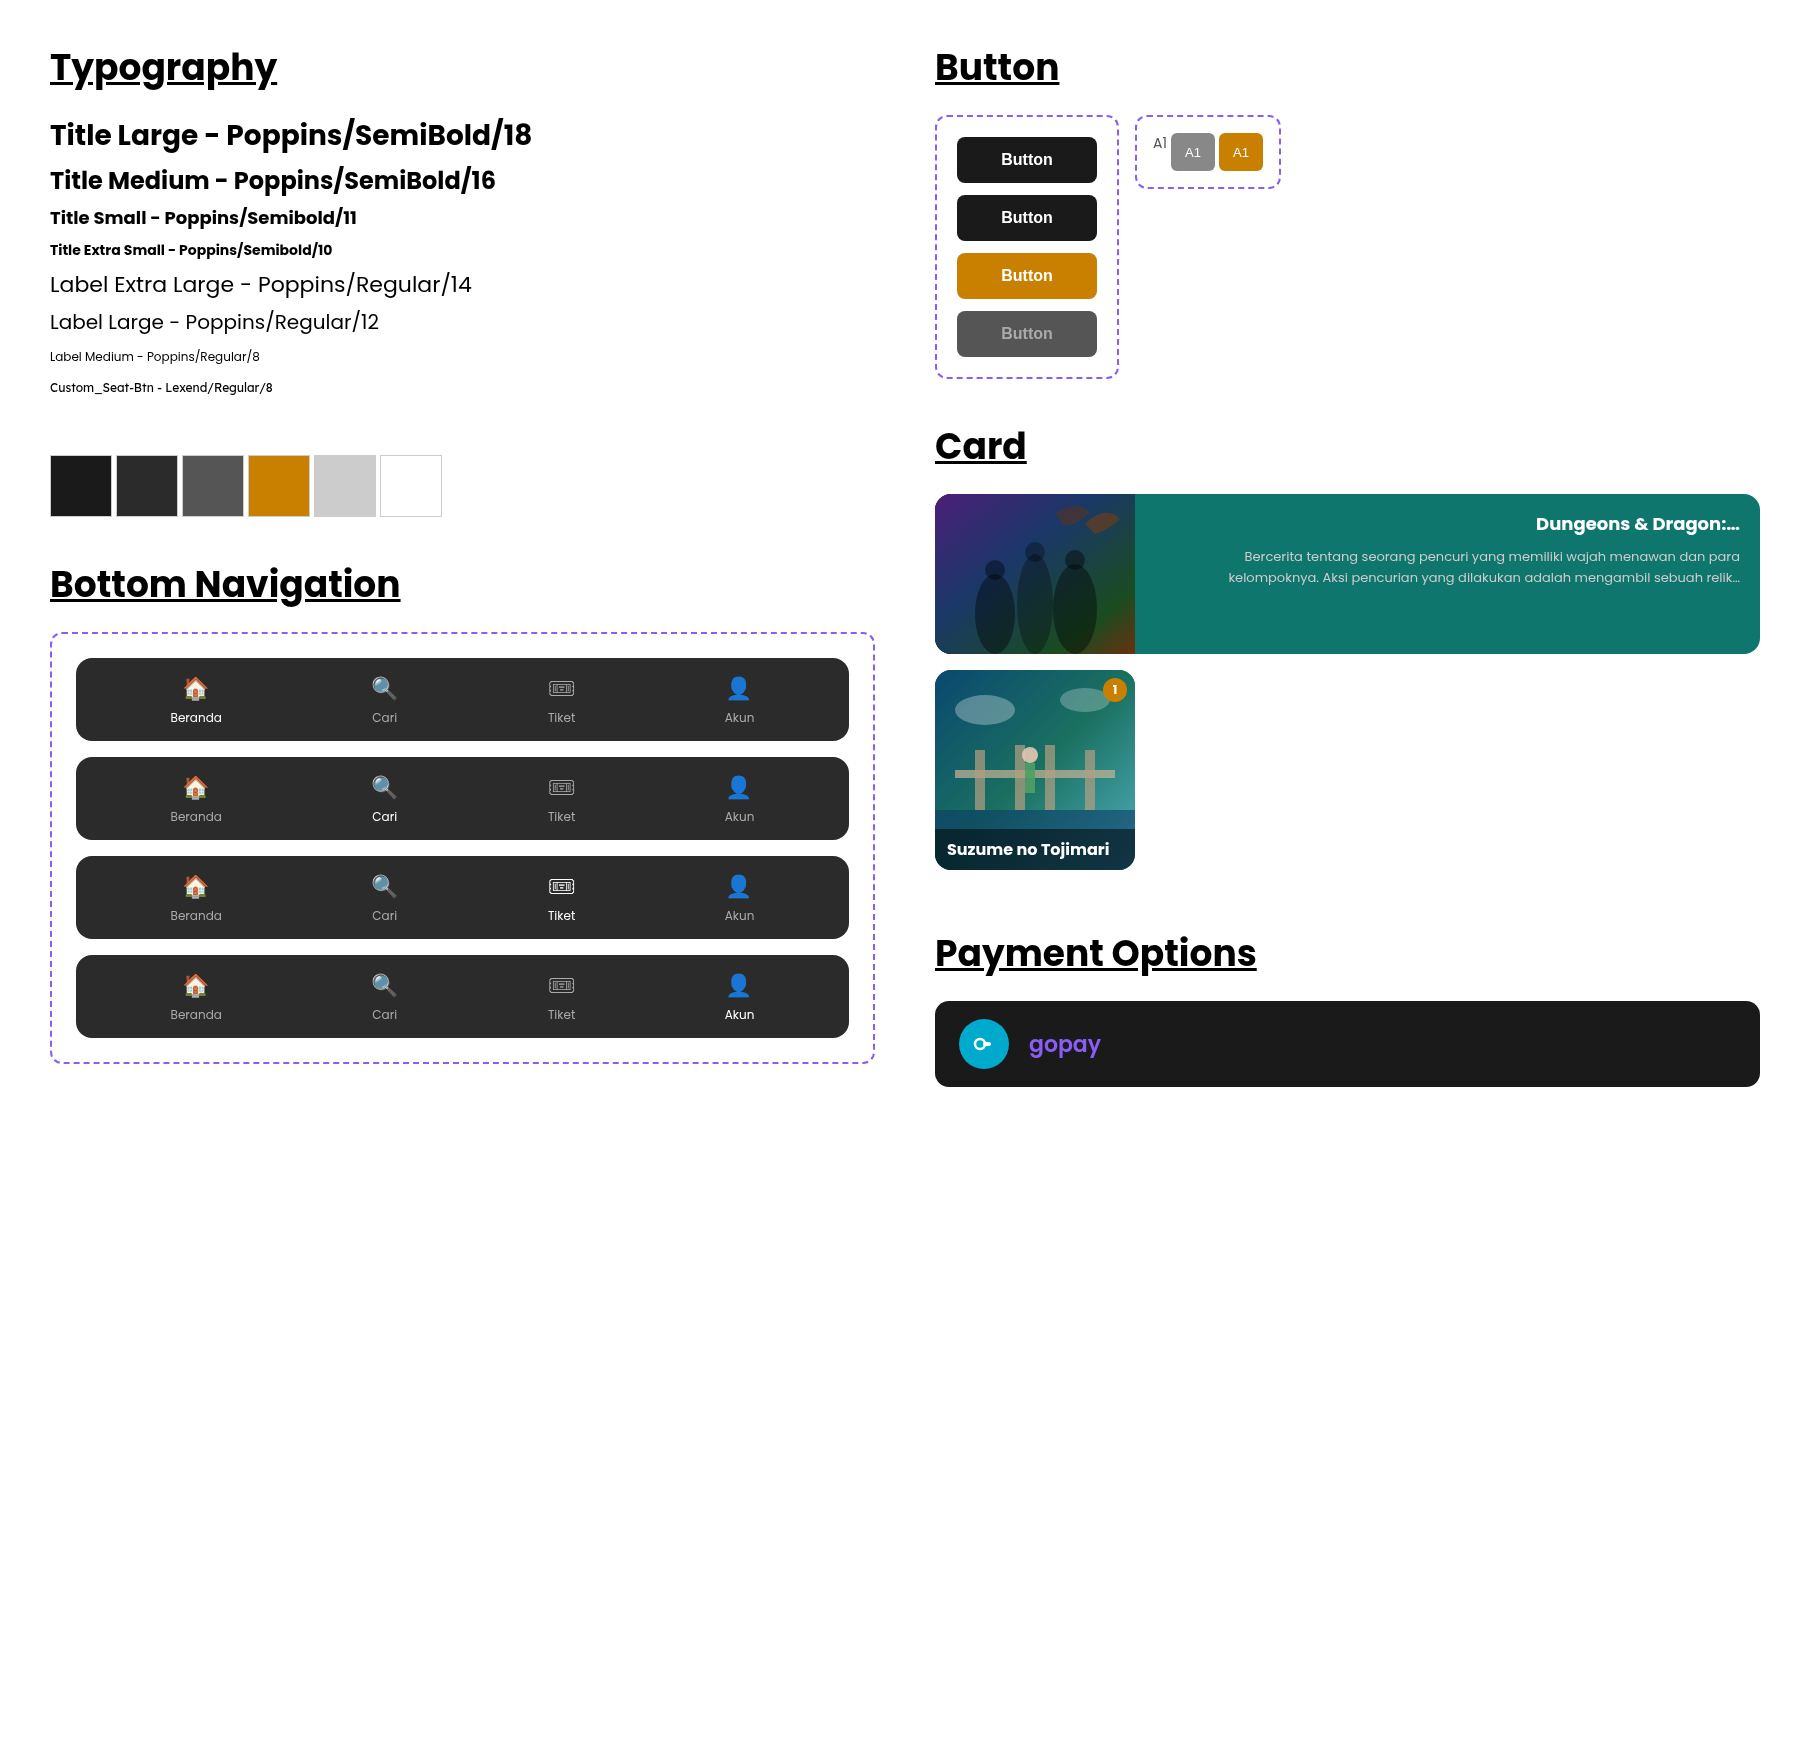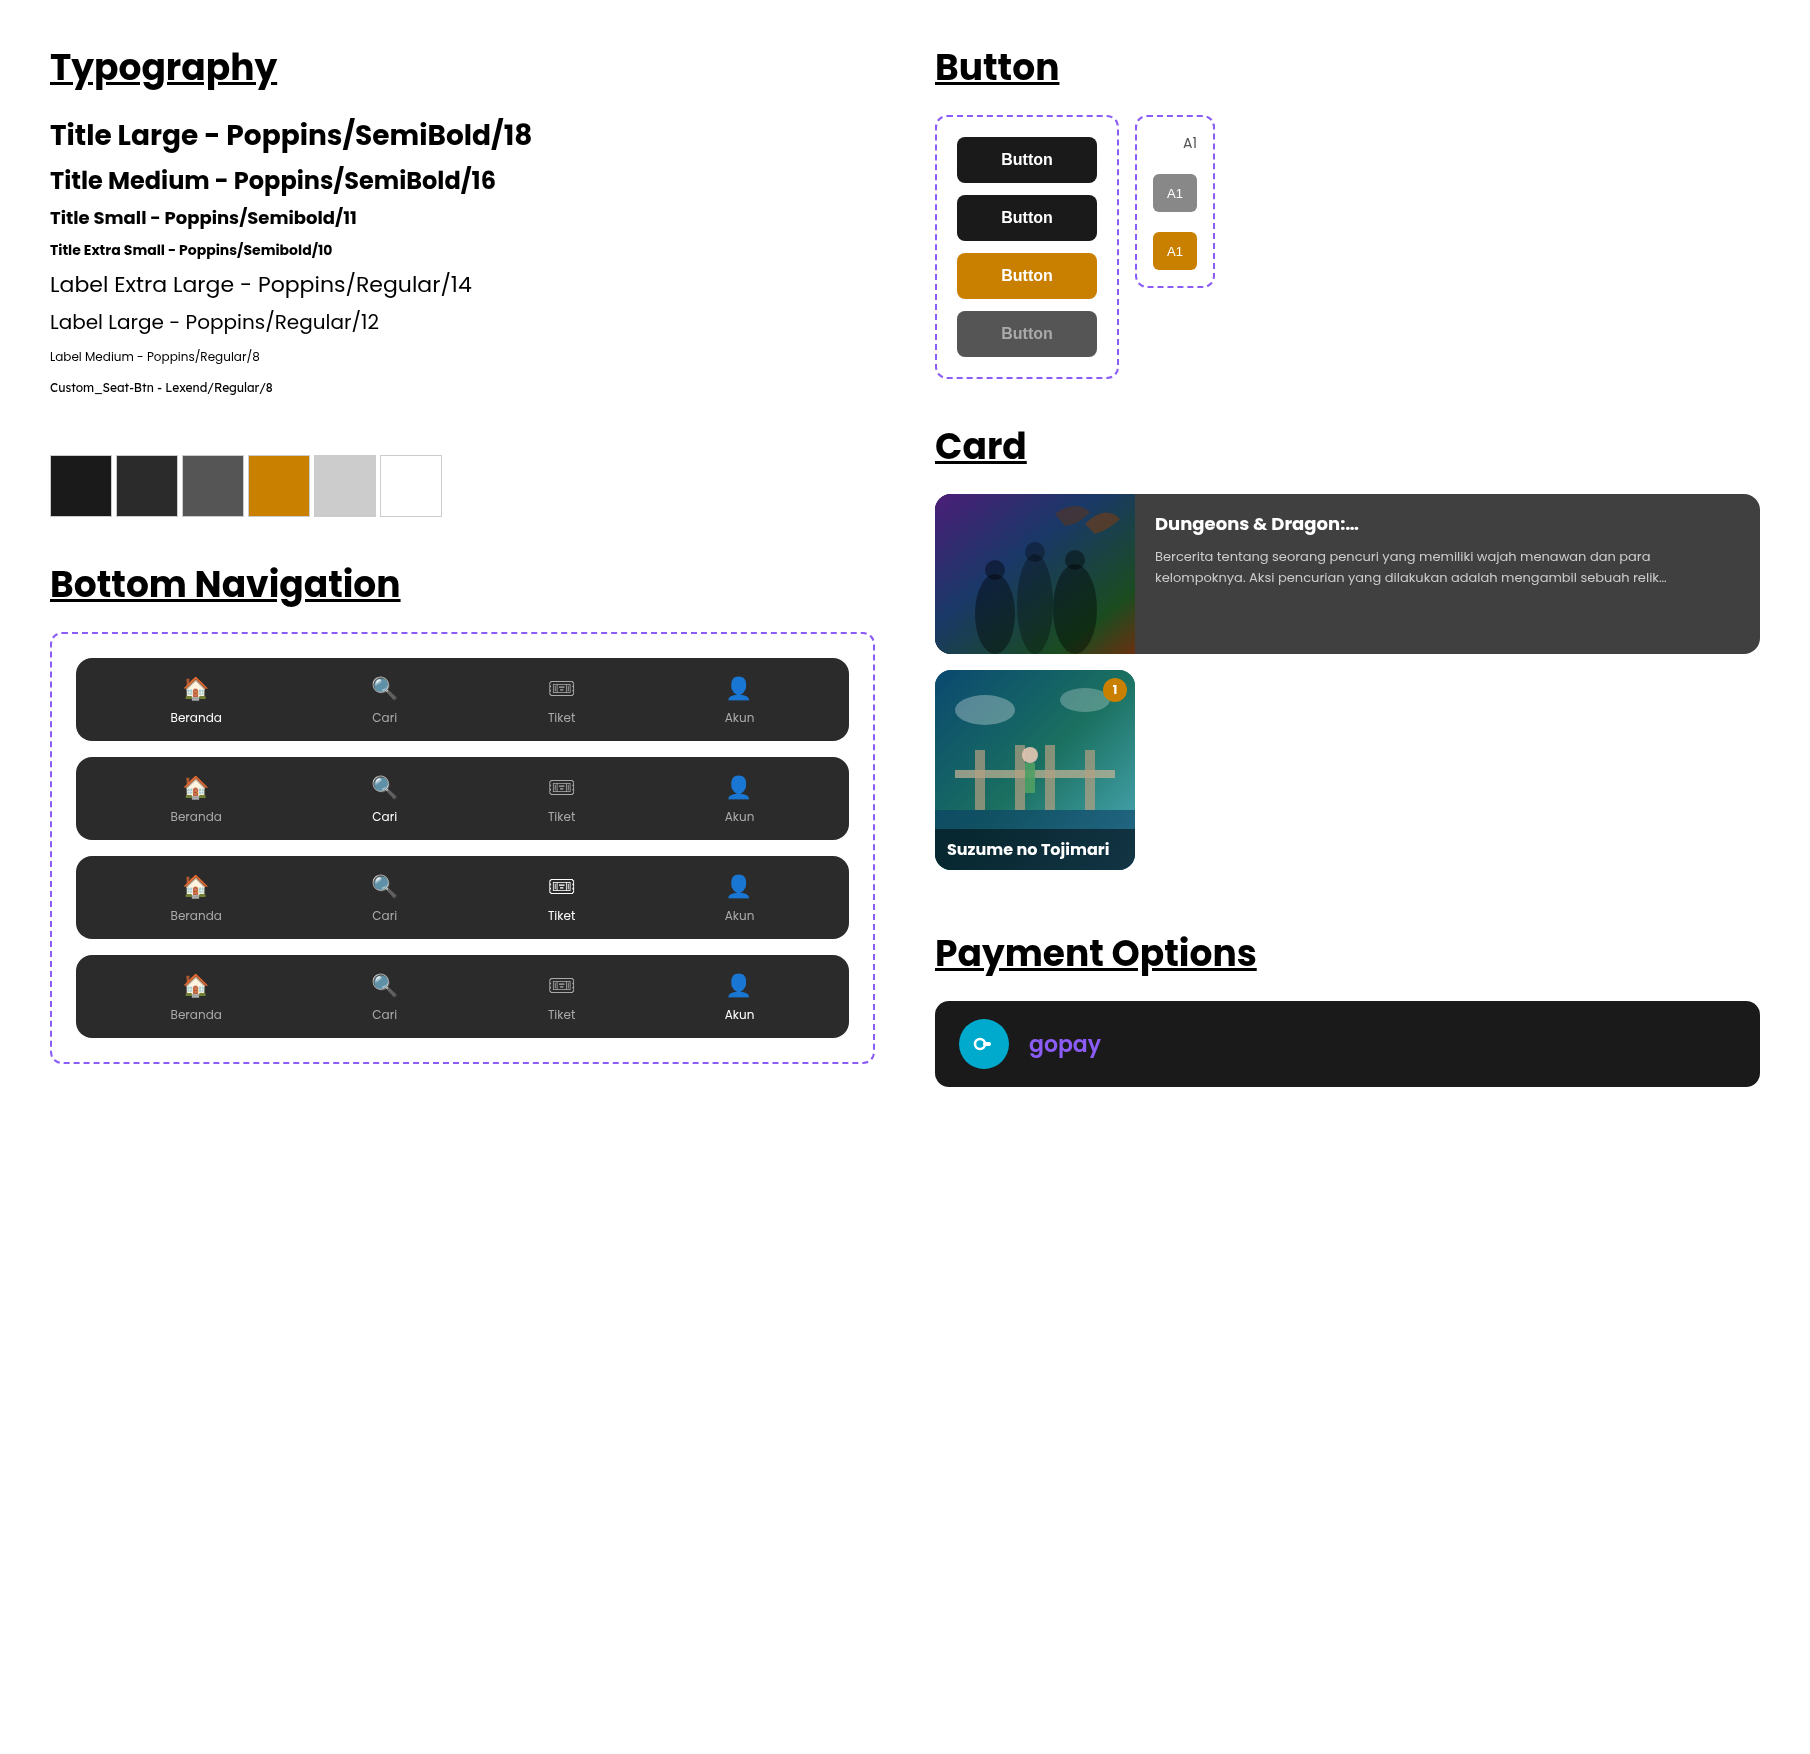--- a/index.html
+++ b/index.html
@@ -107,23 +107,22 @@
       flex-direction: column;
       gap: 12px;
       align-items: center;
       min-width: 180px;
     }
     .btn-dashed-box-sm {
       border: 2px dashed #8b5cf6;
       border-radius: 12px;
       padding: 16px;
       display: flex;
-      flex-direction: column;
-      gap: 20px;
-      align-items: flex-end;
+      gap: 4px;
+      align-items: flex-start;
       min-width: 80px;
     }
     .btn-primary {
       background: #1a1a1a;
       color: #fff;
       border: none;
       border-radius: 8px;
       padding: 14px 40px;
       font-size: 16px;
       font-weight: 600;
@@ -177,27 +176,28 @@
       height: 38px;
     }
     .btn-label-text {
       font-size: 14px;
       color: #555;
     }
 
     
     .card-section {}
     .card-horizontal {
-      background: #404040;
+      background: #0f766e;
       border-radius: 16px;
       display: flex;
       flex-direction: row;
       overflow: hidden;
       margin-bottom: 16px;
       width: 100%;
+      text-align: right;
     }
     .card-horizontal .card-img {
       width: 200px;
       min-height: 160px;
       background: linear-gradient(135deg, #3a2060, #1a3a6b, #2a6020);
       flex-shrink: 0;
       position: relative;
       overflow: hidden;
     }
     .card-horizontal .card-body {

